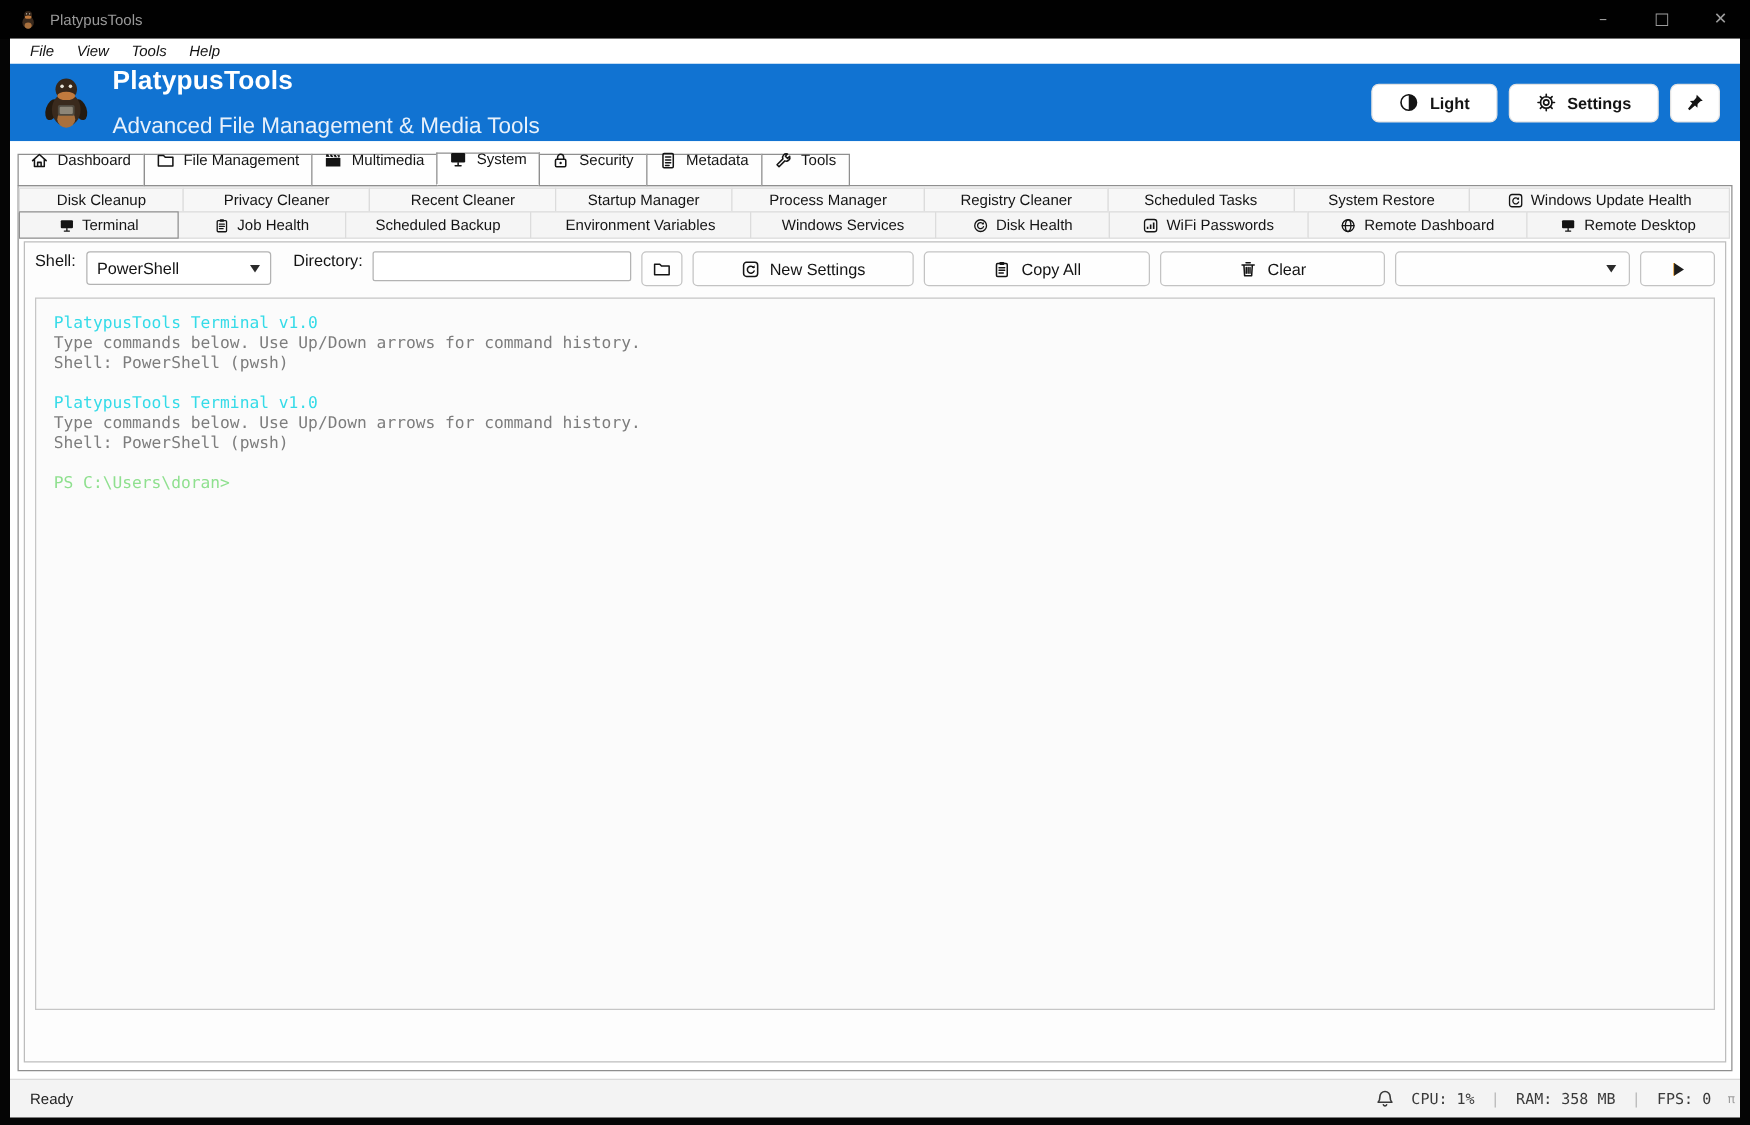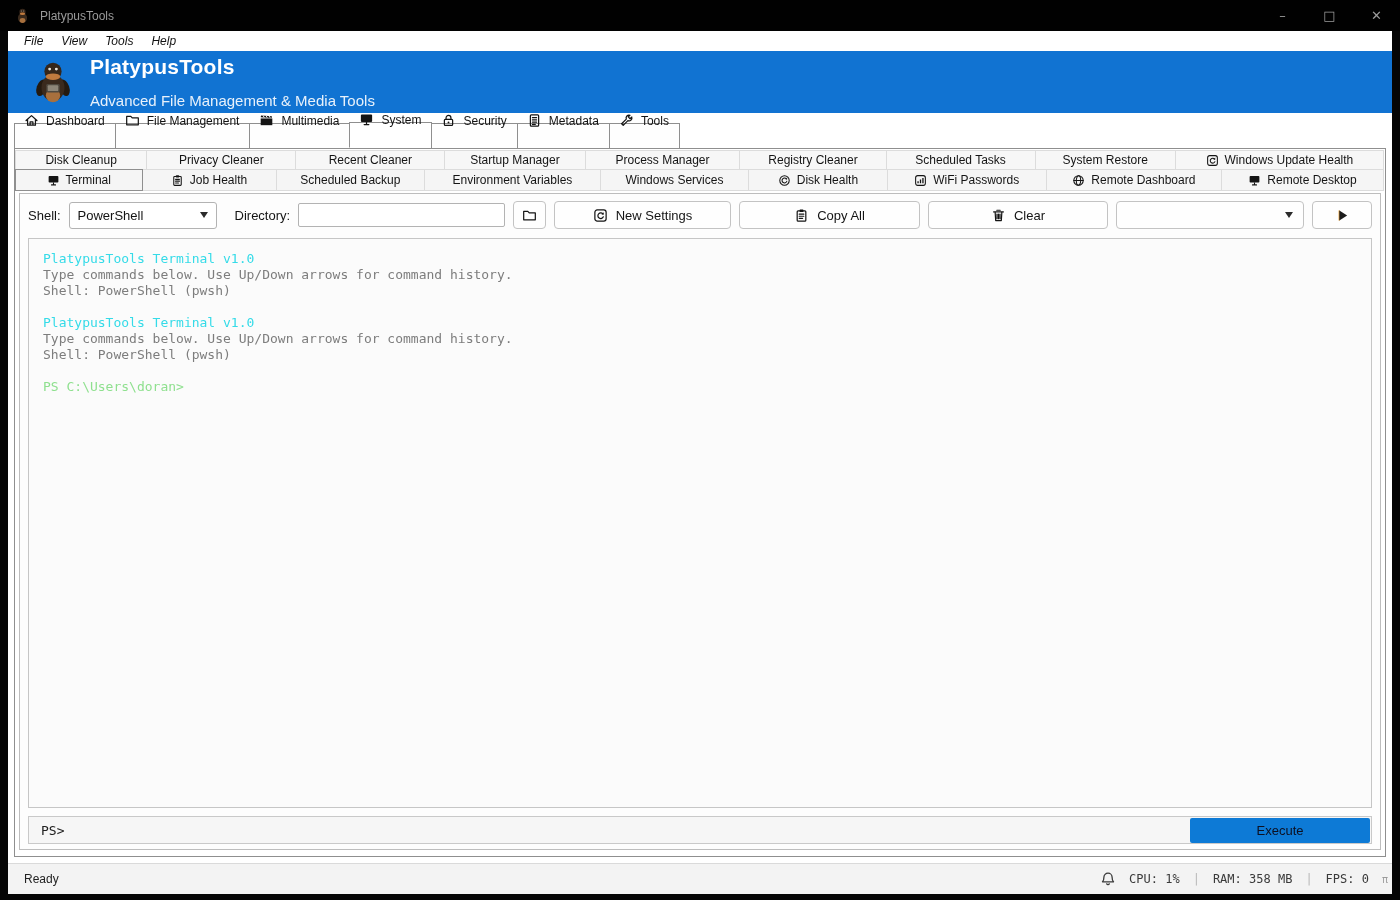--- a/index.html
+++ b/index.html
@@ -18,49 +18,49 @@
   .app { margin:0 8px; background:#ffffff; height:862px; display:flex; flex-direction:column; }
 
   .menubar { height:20px; background:#fff; display:flex; align-items:center; padding-left:7px; flex:none;font-style:italic; }
   .menu-item { font-size:12px; color:#121212; padding:1px 9px; }
 
   
   .header { height:62px; background:#1173d2; display:flex; align-items:center; padding:0 16px; flex:none; }
   .logo { width:46px; height:48px; margin-left:6px; }
   .header-text { margin-left:14px; }
   .header-title { color:#ffffff; font-weight:bold; font-size:21px; letter-spacing:.2px; }
-  .header-sub { color:#e8f1fb; font-size:15px; margin-top:13px; }
+  .header-sub { color:#e8f1fb; font-size:18px; margin-top:13px; }
   .header-actions { margin-left:auto; display:flex; gap:9px; align-items:center; }
   .hbtn { background:#fff; border:1px solid #e3e3e3; border-radius:6px; height:31px; padding:0 21px;
           display:flex; align-items:center; gap:9px; font-size:13px; font-weight:700; color:#141414; }
   .hbtn.square { padding:0 11px; }
   .hbtn svg { width:16px; height:16px; }
 
   
   .content { flex:1; background:#fff; padding:10px 6px 6px; }
 
   .main-tabs { display:flex; position:relative; z-index:2; padding-left:0; }
-  .mtab { display:inline-flex; align-items:flex-end; gap:7px; padding:4px 10px 20px 9px; font-size:12px; color:#141414;
+  .mtab { display:inline-flex; align-items:center; gap:7px; padding:4px 10px 20px 9px; font-size:12px; color:#141414;
           background:#fefefe; border:1px solid #8f8f8f; margin-right:-1px; height:25px; }
   .mtab svg { width:15px; height:15px; }
   .mtab.selected { background:#fff; border-bottom-color:#fff; height:26px; margin-top:-1px; }
 
   .tab-page { border:1px solid #8f8f8f; height:709px; margin-top:-1px; background:#fff; padding-top:2px; }
 
   .subrow { display:flex; padding:0 1px; }
   .stab { display:flex; align-items:center; justify-content:center; gap:6px; font-size:12px; color:#141414;
           height:20px; background:#f7f7f7; border:1px solid #dcdcdc; margin-left:-1px; margin-top:-1px; }
   .subrow.r2 .stab { height:22px; background:#f5f5f5; }
   .stab.selected { background:#fff; border:1px solid #8f8f8f; z-index:3; position:relative; }
   .stab svg { width:13px; height:13px; }
 
   .terminal-panel { border:1px solid #bdbdbd; height:657px; margin:2px 4px 0 4px; background:#fdfdfd; overflow:hidden; }
 
   
-  .toolbar { display:flex; align-items:center; gap:8px; padding:7px 8px; height:42px; white-space:nowrap; }
+  .toolbar { display:flex; gap:8px; padding:7px 8px; height:42px; white-space:nowrap; }
   .tb-label { font-size:13px; color:#141414; flex:none; }
   .tb-select { width:148px; height:27px; background:#fff; border:1px solid #b3b3b3; border-radius:3px;
                display:flex; align-items:center; padding:0 8px; font-size:13px; color:#141414; flex:none; }
   .tb-select .caret { margin-left:auto; }
   .caret { width:0; height:0; border-left:4.5px solid transparent; border-right:4.5px solid transparent;
            border-top:6px solid #2b2b2b; }
   .tb-input { width:251px; height:24px; border:1px solid #b3b3b3; background:#fff; border-radius:2px;
               font-size:13px; padding:0 6px; color:#141414; }
   .tb-btn { height:28px; background:#fefefe; border:1px solid #c3c3c3; border-radius:4px; display:flex;
             align-items:center; justify-content:center; gap:8px; font-size:13px; color:#141414; flex:none; }
@@ -140,20 +140,42 @@
       <circle cx="24" cy="13" r="9" fill="#35261a"></circle>
       <ellipse cx="24" cy="18.5" rx="7.5" ry="3.5" fill="#c07a3e"></ellipse>
       <circle cx="20.5" cy="10.5" r="1.5" fill="#e8e4da"></circle>
         <circle cx="27.5" cy="10.5" r="1.5" fill="#e8e4da"></circle>
       <rect x="17" y="26" width="14" height="9" rx="1.5" fill="#4f493f"></rect>
       <rect x="18.5" y="27.5" width="11" height="6" rx="1" fill="#8d8678"></rect>
     </svg>
     <div class="header-text">
       <div class="header-title">PlatypusTools</div>
       <div class="header-sub">Advanced File Management &amp; Media Tools</div>
+    </div>
+    <div class="header-actions">
+      <button class="hbtn">
+        <svg viewBox="0 0 16 16">
+          <circle cx="8" cy="8" r="6.2" class="ln"></circle>
+          <path d="M8 1.8a6.2 6.2 0 0 1 0 12.4z" class="fl"></path>
+        </svg>
+        <span>Light</span>
+      </button>
+      <button class="hbtn">
+        <svg viewBox="0 0 16 16">
+          <circle cx="8" cy="8" r="2.1" class="ln"></circle>
+          <circle cx="8" cy="8" r="4.6" class="ln"></circle>
+          <path class="ln" d="M8 1.4v2M8 12.6v2M1.4 8h2M12.6 8h2M3.3 3.3l1.4 1.4M11.3 11.3l1.4 1.4M12.7 3.3l-1.4 1.4M4.7 11.3l-1.4 1.4"></path>
+        </svg>
+        <span>Settings</span>
+      </button>
+      <button class="hbtn square">
+        <svg viewBox="0 0 16 16">
+          <path class="fl" d="M9.4 1.8 14.2 6.6 12.3 7l-2.2 2.2-.2 3-1.9-1.9L3.6 14.2 2.4 13l3.4-4.4-1.9-1.9 3-.2L9 4.2z"></path>
+        </svg>
+      </button>
     </div>
   </div>
 
   <div class="content">
 
     <div class="main-tabs">
       <div class="mtab">
         <svg viewBox="0 0 16 16">
             <path class="ln" d="M2.2 8 8 2.8 13.8 8M3.8 7v6h8.4V7M6.5 13v-3.5h3V13"></path>
           </svg>
@@ -351,25 +373,20 @@
           <div class="tline g">Type commands below. Use Up/Down arrows for command history.</div>
           <div class="tline g">Shell: PowerShell (pwsh)</div>
           <div class="tline"></div>
           <div class="tline c">PlatypusTools Terminal v1.0</div>
           <div class="tline g">Type commands below. Use Up/Down arrows for command history.</div>
           <div class="tline g">Shell: PowerShell (pwsh)</div>
           <div class="tline"></div>
           <div class="tline gr">PS C:\Users\doran&gt;</div>
         </div>
 
-        <div class="prompt-row">
-          <span class="prompt-label">PS&gt;</span>
-          <input class="prompt-input" value="" style="">
-          <button class="exec-btn">Execute</button>
-        </div>
 
       </div>
     </div>
   </div>
 
   <div class="statusbar">
     <span class="st-left">Ready</span>
     <div class="st-right">
       <svg viewBox="0 0 16 16">
           <path class="ln" d="M8 2.2a4.1 4.1 0 0 1 4.1 4.1c0 3.2.9 4 1.4 4.5H2.5C3 10.3 3.9 9.5 3.9 6.3A4.1 4.1 0 0 1 8 2.2z"></path>

